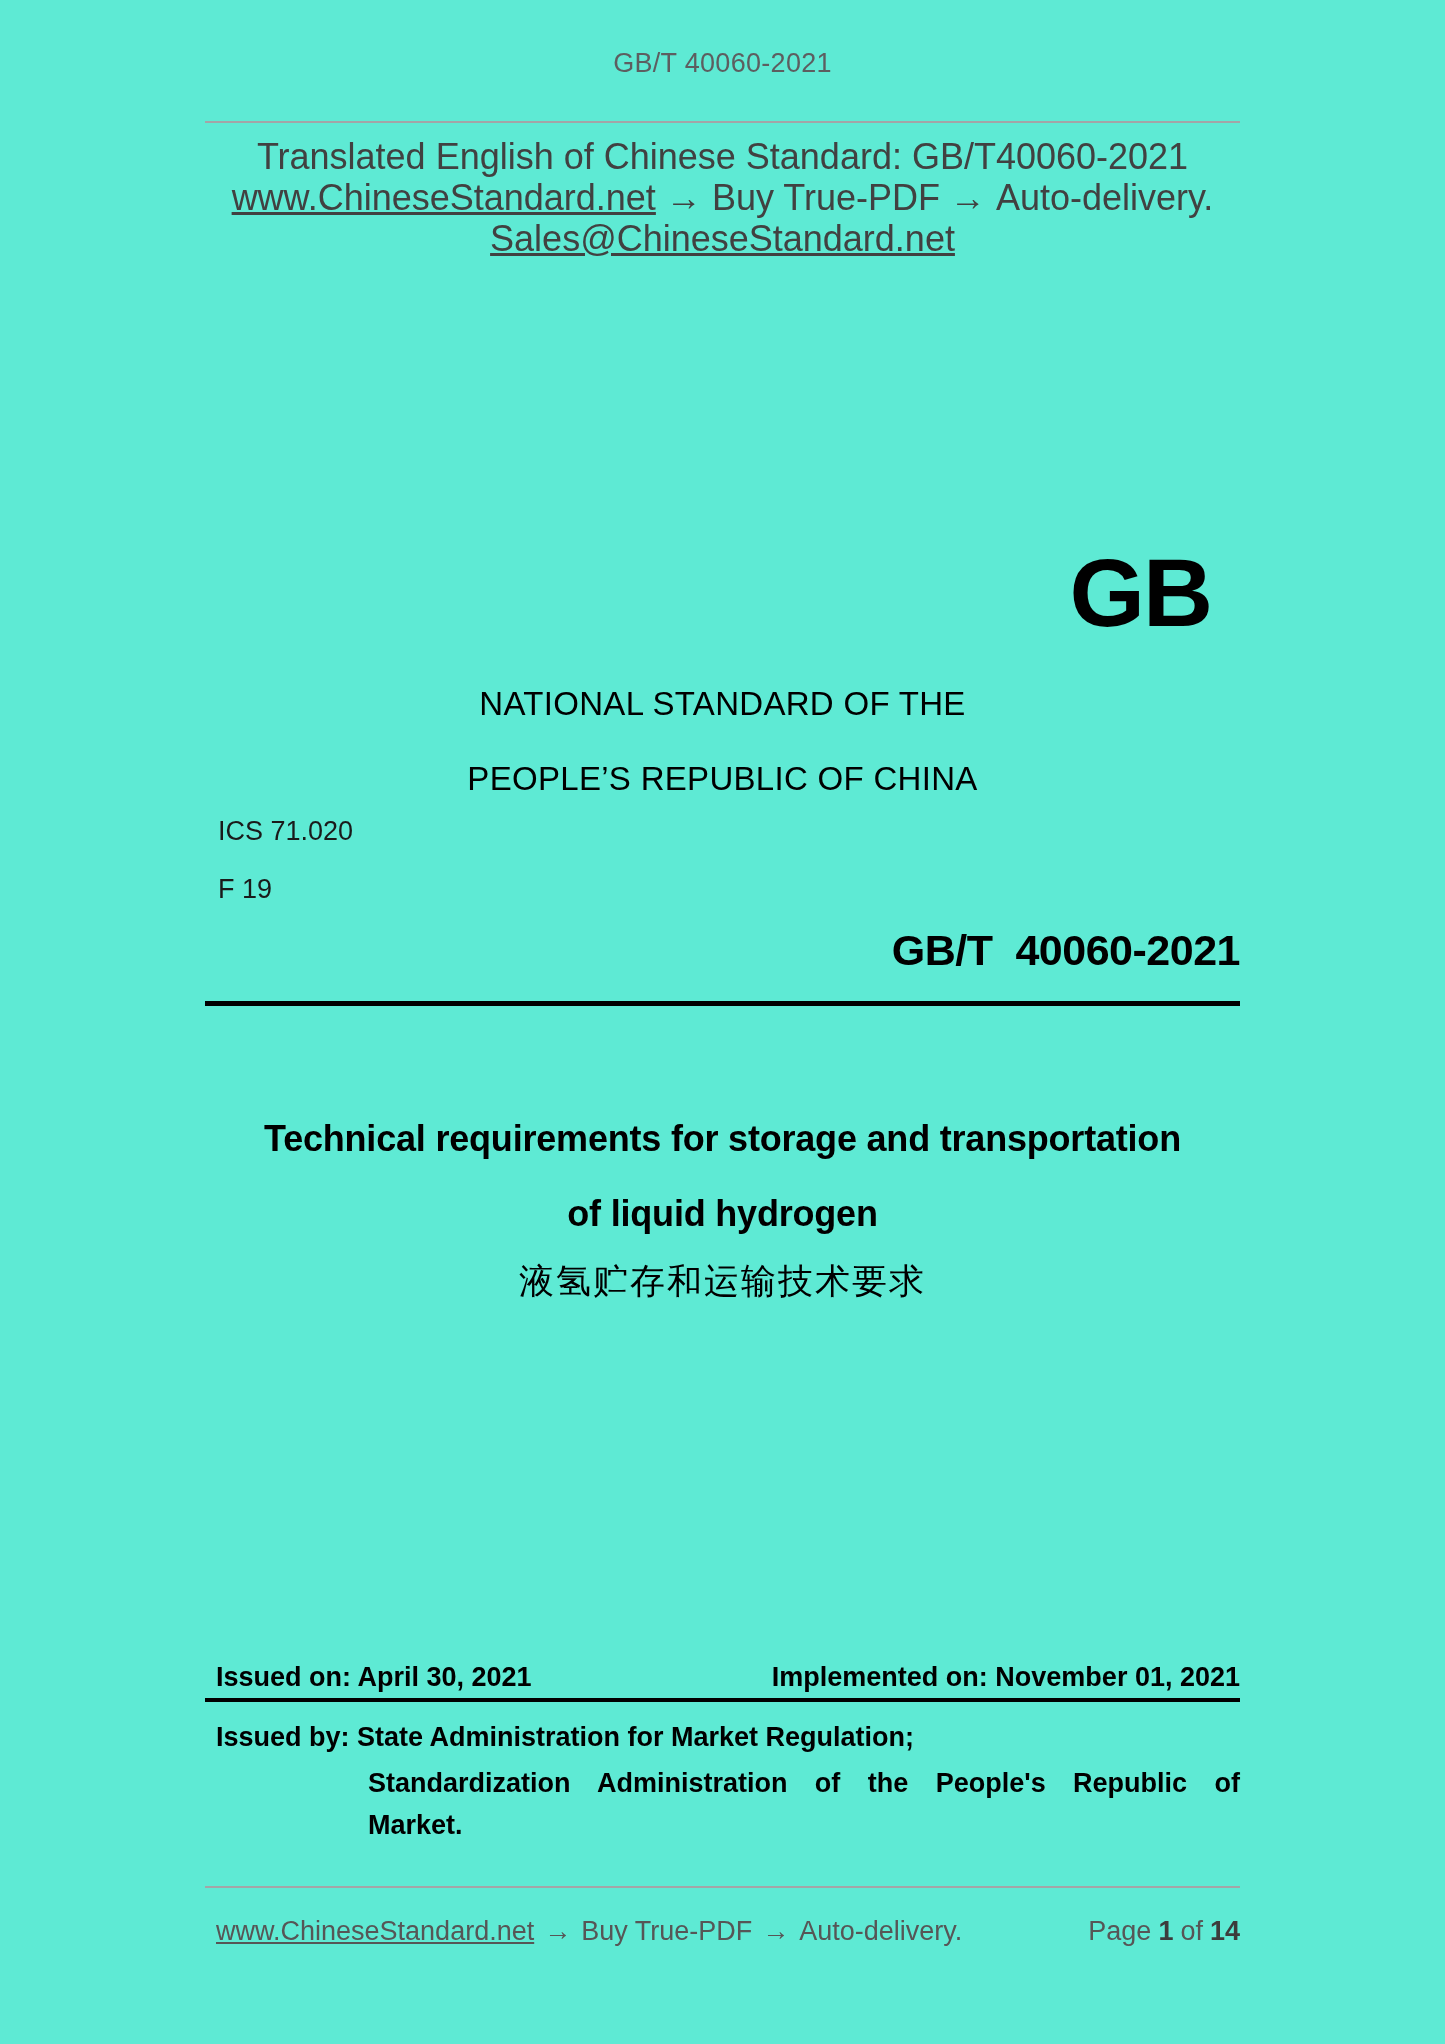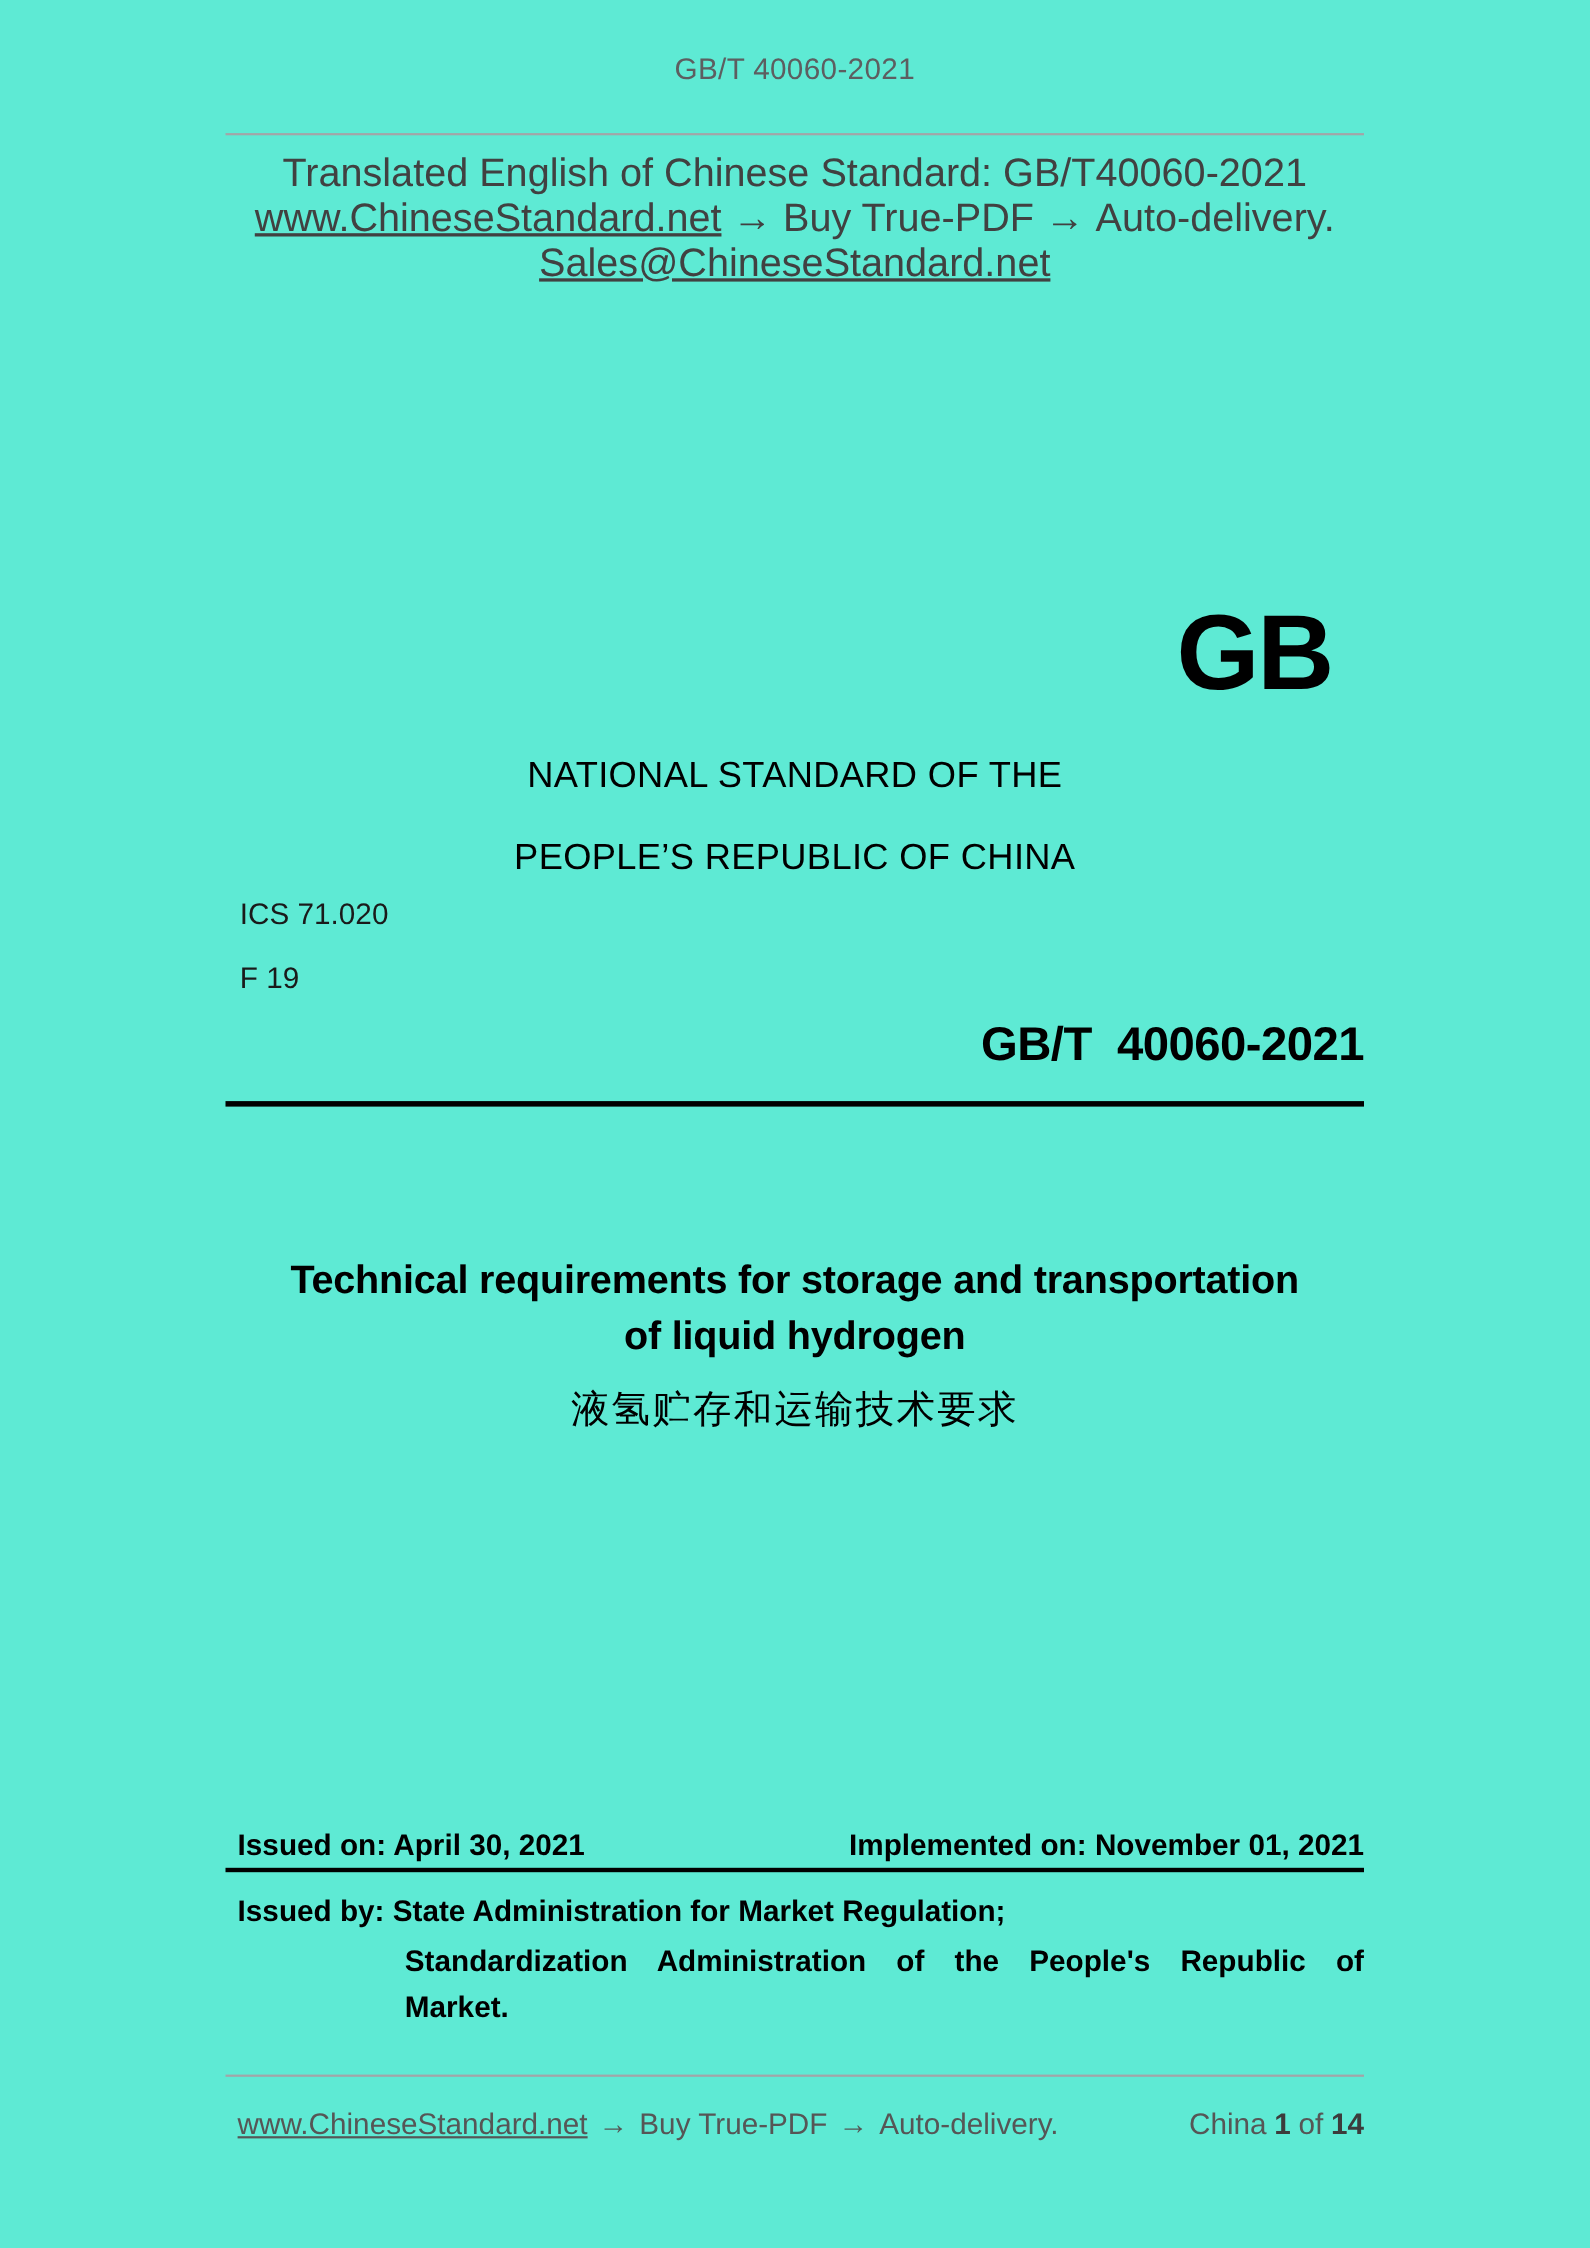--- a/index.html
+++ b/index.html
@@ -41,21 +41,21 @@
   .class-code { top: 874px; }
 
   .std-number {
     top: 926px; right: 205px;
     font-size: 43px; font-weight: 700; color: #000;
     white-space: pre; letter-spacing: -0.5px;
   }
   .rule-thick { top: 1001px; border-top: 5px solid #000; }
 
   .title-en { font-weight: 700; font-size: 36px; color: #000; letter-spacing: -0.2px; }
-  .title-1 { top: 1118px; margin-top: 24px; }
+  .title-1 { top: 1118px; }
   .title-2 { top: 1193px; }
   .title-zh {
     top: 1258px; font-size: 35px; color: #000;
     font-family: "Liberation Serif", "DejaVu Serif", serif;
     letter-spacing: 2px;
   }
 
   .issue-row {
     top: 1662px; left: 216px; width: 1024px;
     display: flex; justify-content: space-between;
@@ -115,16 +115,16 @@
   <hr class="abs rule rule-issue">
 
   <div class="abs issuer-cont">Standardization Administration of the People's Republic of</div>
   <div class="abs issued-by">Issued by: State Administration for Market Regulation;</div>
   <div class="abs issuer-cont-2">Market.</div>
 
   <hr class="abs rule rule-gray rule-footer">
 
   <div class="abs footer-row">
     <span class="footer-left"><span class="link">www.ChineseStandard.net</span><span class="arrow">→</span><span>Buy True-PDF</span><span class="arrow">→</span><span>Auto-delivery.</span></span>
-    <span class="footer-page"><span style="margin-left:0">China</span><strong>1</strong><span>of</span><strong>14</strong></span>
+    <span class="footer-page"><span style="margin-left:0">Page</span><strong>1</strong><span>of</span><strong>14</strong></span>
   </div>
 
 </div>
 
 </body></html>

